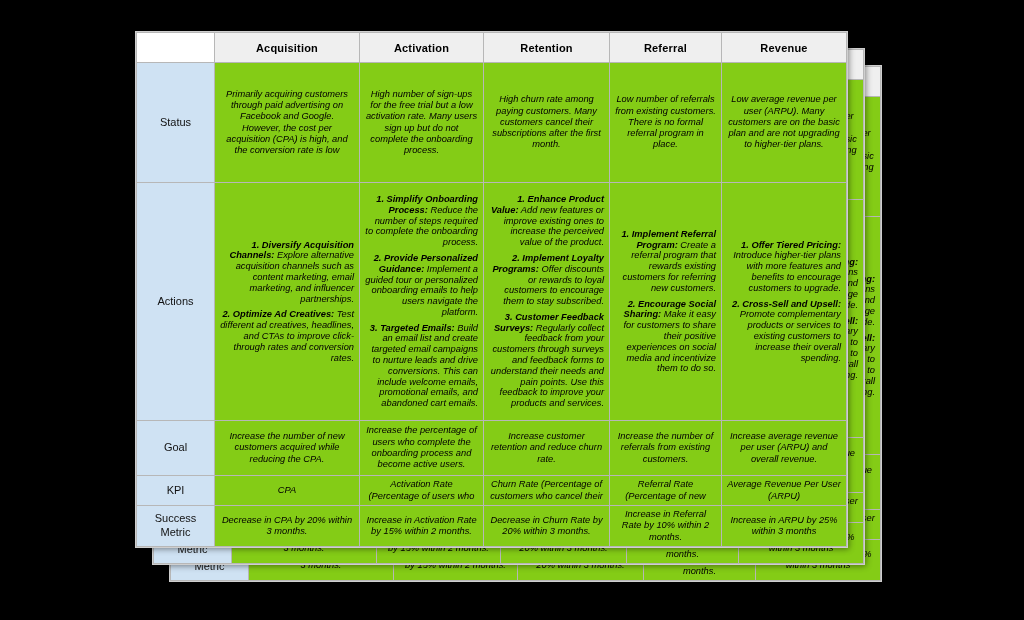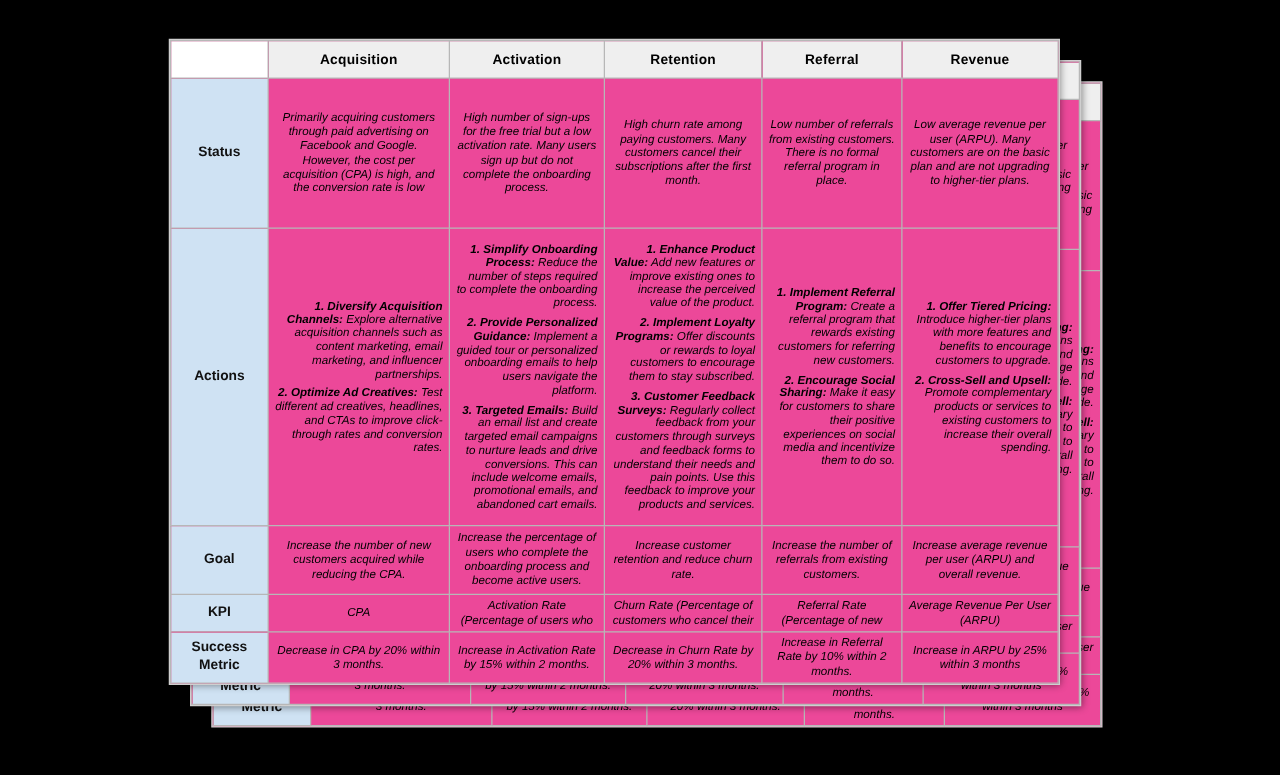--- a/index.html
+++ b/index.html
@@ -3,25 +3,25 @@
 <meta charset="utf-8">
 <style>
   * { margin:0; padding:0; box-sizing:border-box; }
   html,body { width:1024px; height:620px; overflow:hidden; background:#000; font-family:"Liberation Sans", sans-serif; }
   .canvas { position:relative; width:1024px; height:620px; background:#000; }
   .page { position:absolute; background:#fff; box-shadow:0 0 0 1px #cfcfcf, 2px 2px 6px rgba(0,0,0,0.45); }
   .page.front { left:136px; top:32px; z-index:3; }
   .page.back1 { left:153px; top:49px; z-index:2; }
   .page.back2 { left:170px; top:66px; z-index:1; }
 
-  table.matrix { border-collapse:collapse; table-layout:fixed; background:#ec4899; }
+  table.matrix { border-collapse:collapse; table-layout:fixed; background:#84cc16; }
   .matrix th, .matrix td { border:1px solid #b7b7b7; vertical-align:middle; text-align:center; overflow:hidden; }
   th.colhead { background:#efefef; font-weight:bold; font-size:11px; color:#000; height:30px; font-style:normal; letter-spacing:0.2px; }
   th.corner  { background:#ffffff; }
-  td.rowlabel { background:#cfe2f3; font-size:11px; color:#111; font-weight:700; line-height:1.25; padding:2px; }
+  td.rowlabel { background:#cfe2f3; font-size:11px; color:#111; font-weight:400; line-height:1.25; padding:2px; }
   td.body { font-style:italic; font-size:9.3px; line-height:1.22; color:#000; padding:3px 5px; }
   td.body b { font-weight:bold; }
   td.actions-cell { line-height:1.16;text-align:right; }
   .action { margin:5px 0; }
   tr.r-status  { height:120px; }
   tr.r-actions { height:238px; }
   tr.r-goal    { height:55px; }
   tr.r-kpi     { height:30px; }
   tr.r-success { height:41px; }
 </style>

